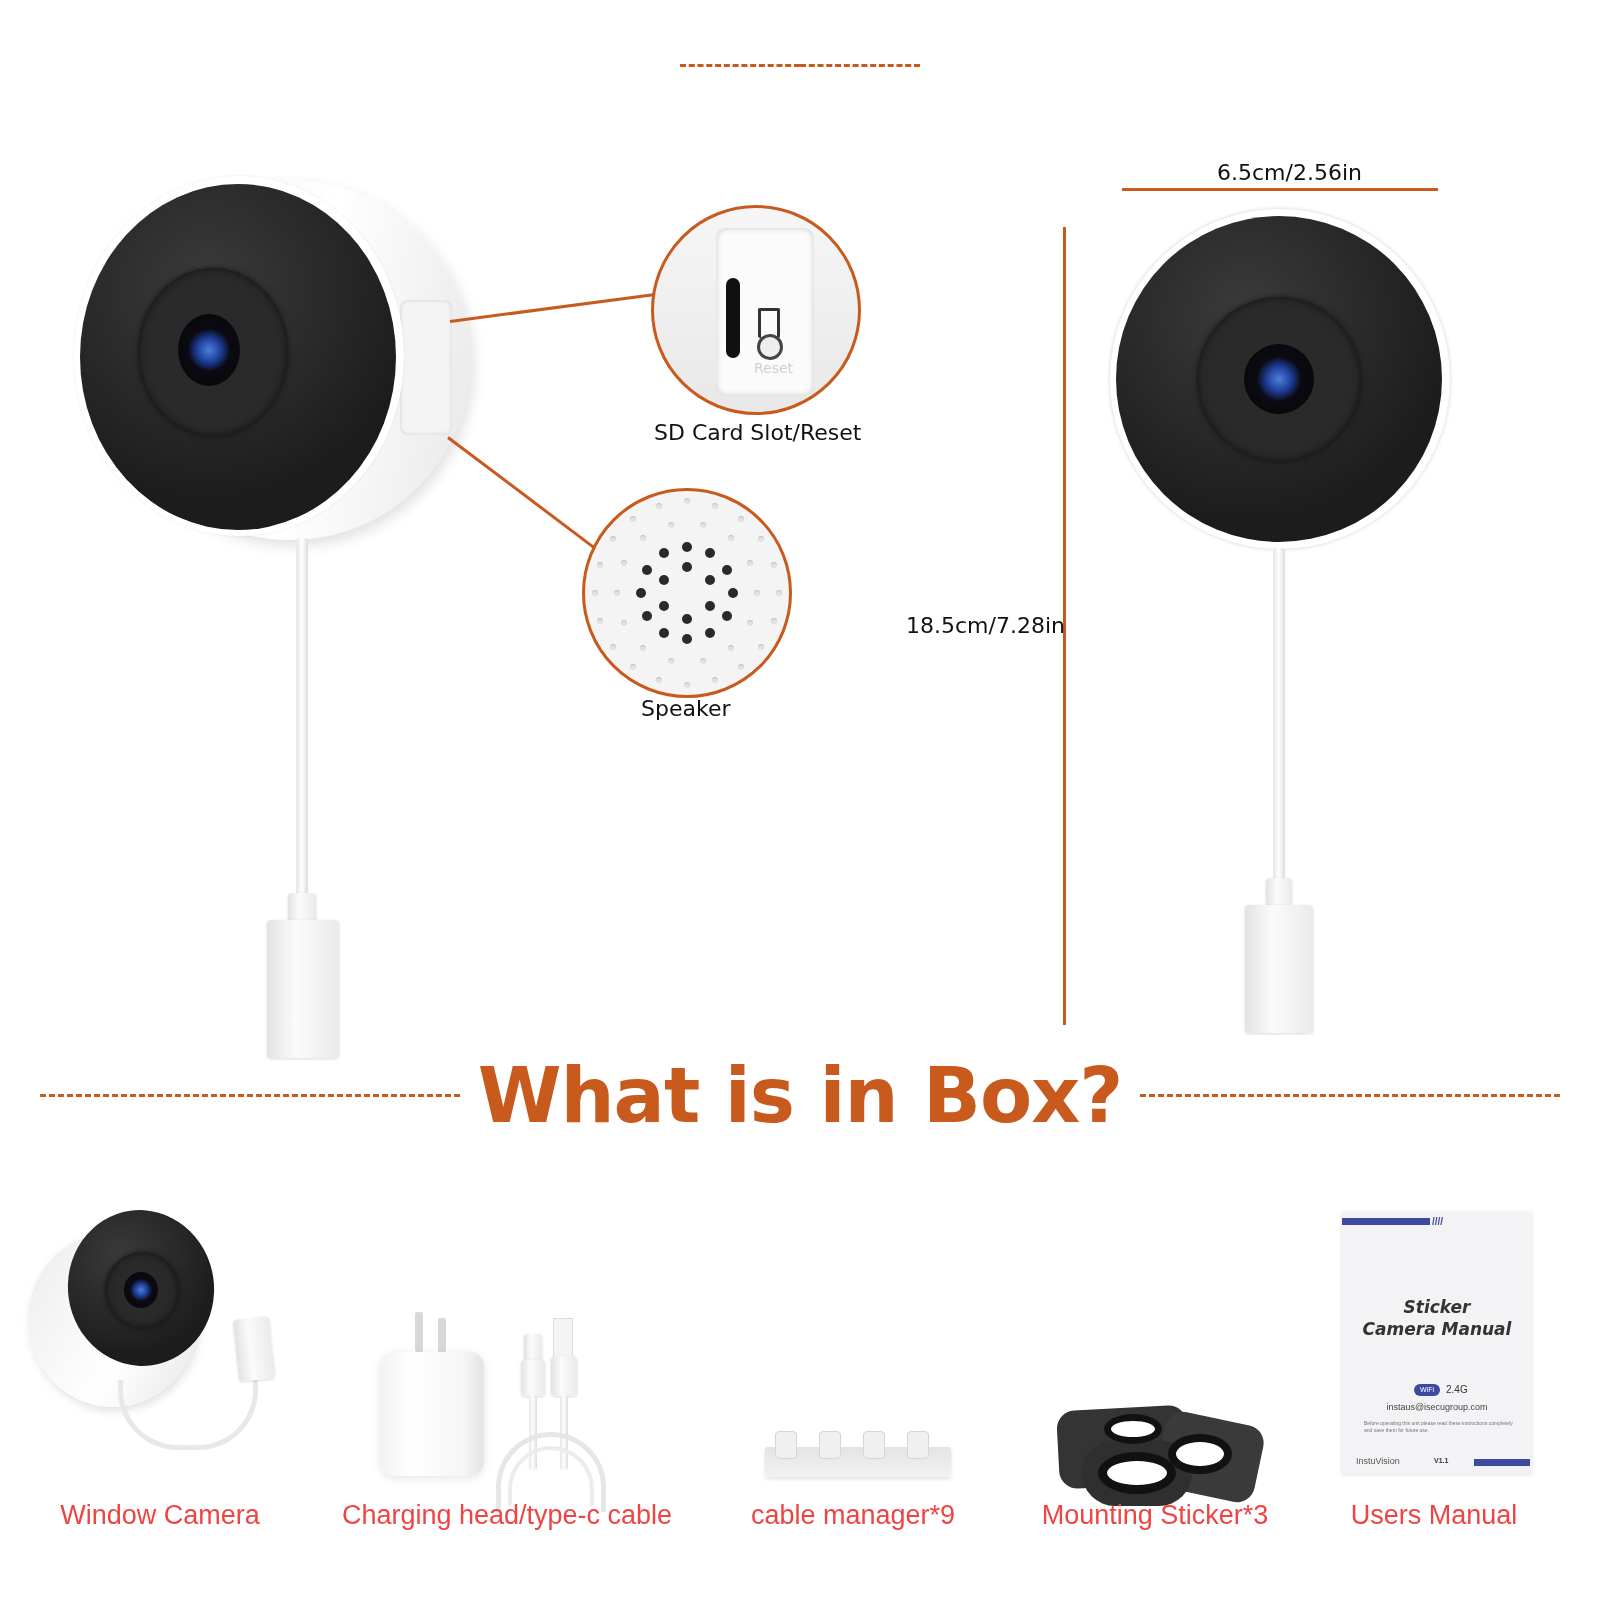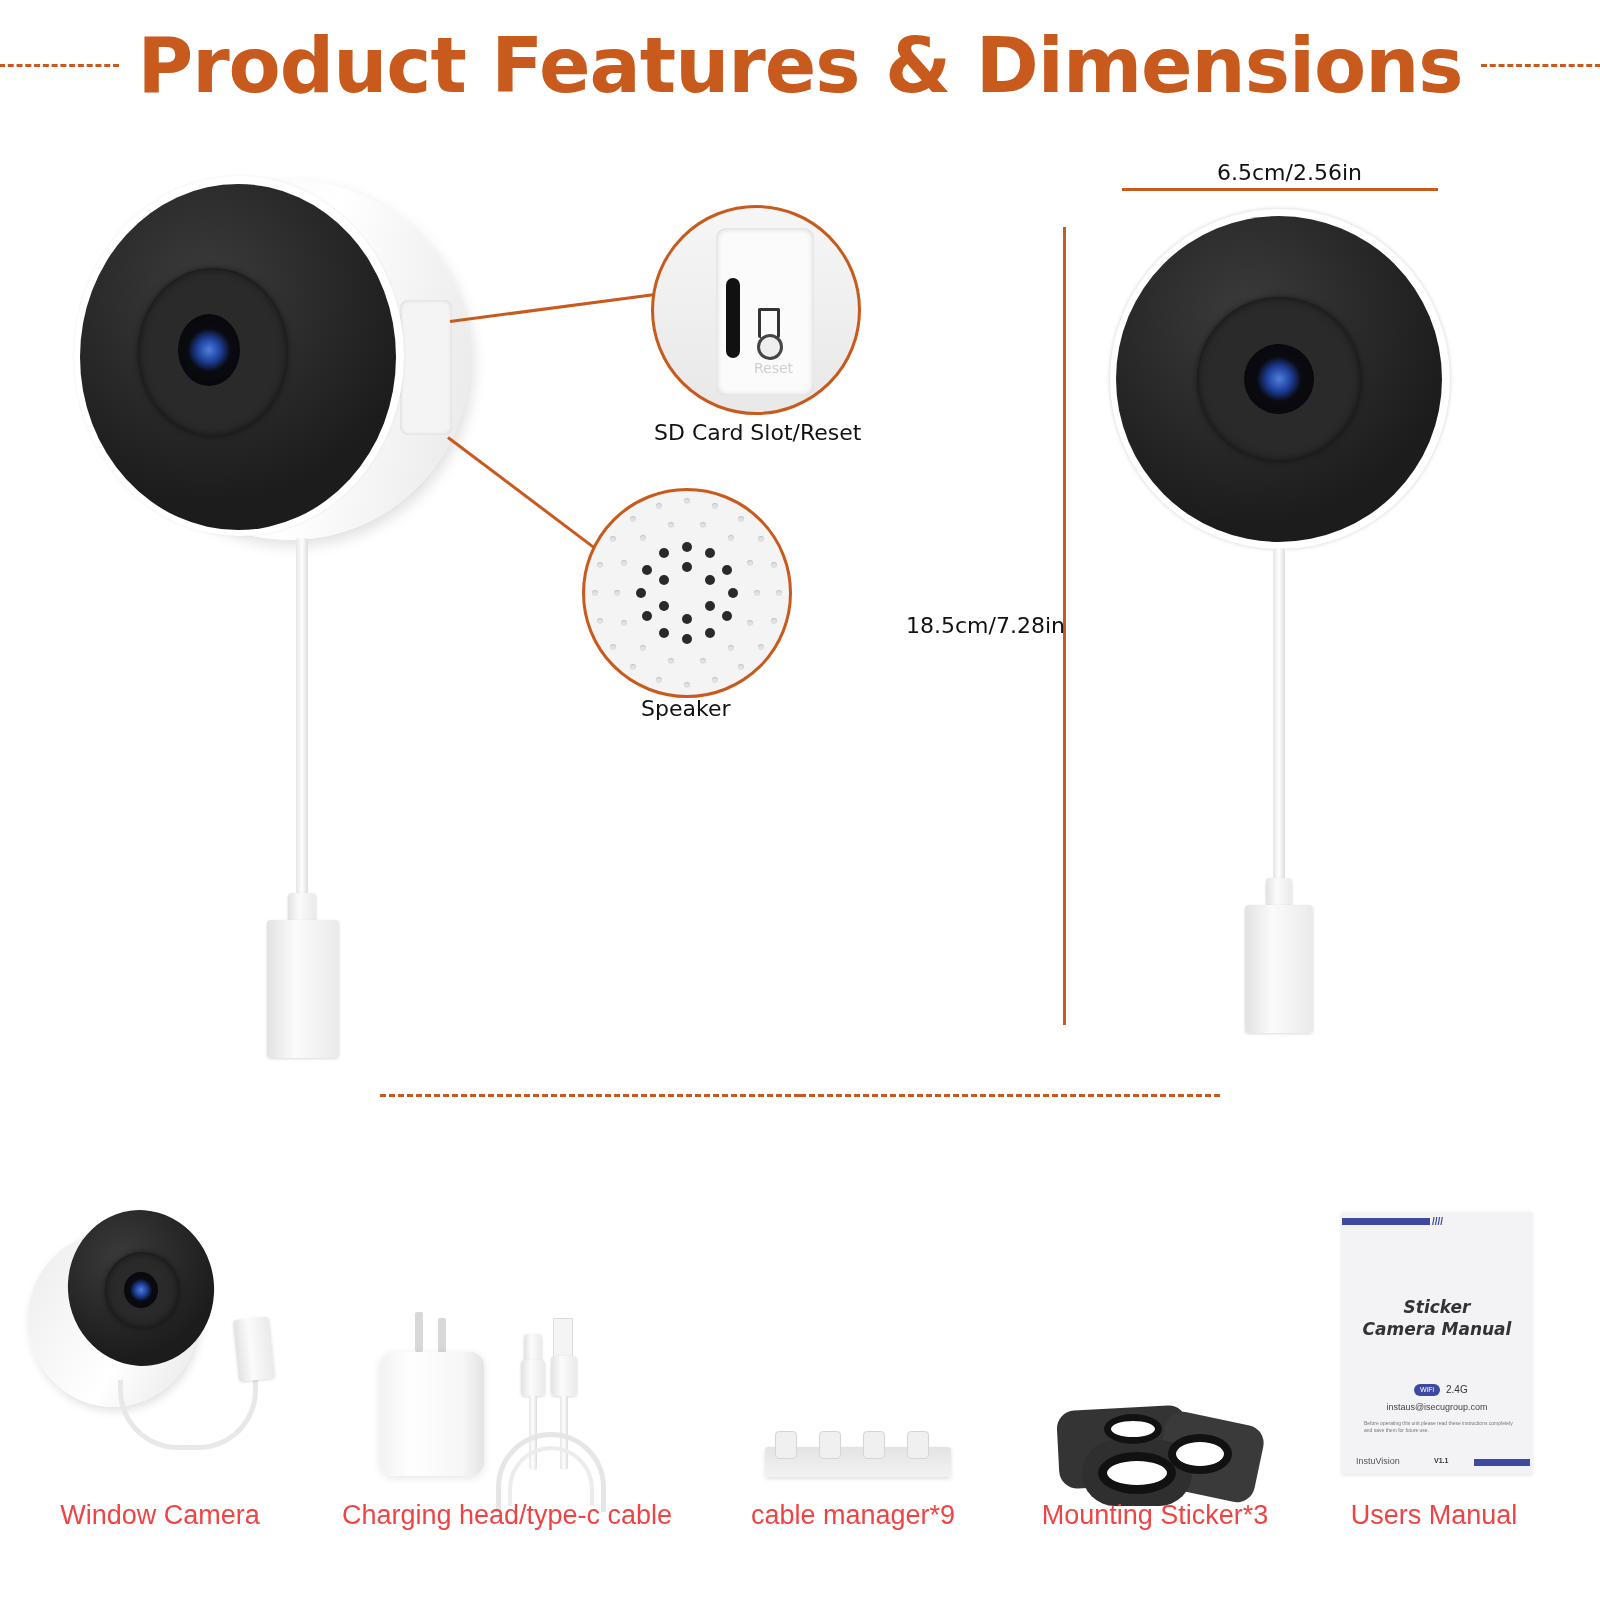--- a/index.html
+++ b/index.html
@@ -41,21 +41,20 @@
   .box-label { position: absolute; top: 1500px; font-family: Liberation Sans, sans-serif; font-size: 27px; color: #ef4444; white-space: nowrap; transform: translateX(-50%); }
 
   .speaker-dot { position: absolute; width: 10px; height: 10px; border-radius: 50%; background: #2a2a2a; }
   .speaker-pin { position: absolute; width: 6px; height: 6px; border-radius: 50%; background: #e1e1e1; box-shadow: inset 0 1px 1px rgba(0,0,0,.15); }
 </style>
 </head>
 <body>
 
 <div id="h1" class="heading">
   <div class="dash l"></div>
-  <div class="title">Product Features &amp; Dimensions</div>
   <div class="dash r"></div>
 </div>
 
 <div>
   <div class="cam-body" style="left:110px; top:180px; width:360px; height:360px; background: linear-gradient(100deg,#f0f0f0,#ffffff 55%,#e8e8e8); box-shadow: 4px 6px 14px rgba(0,0,0,.12);"></div>
   <div class="abs" style="left:400px; top:300px; width:52px; height:135px; border-radius:8px; background:#f4f4f4; box-shadow: inset 0 0 4px rgba(0,0,0,.15);"></div>
   <div class="cam-body" style="left:74px; top:176px; width:330px; height:360px; background:#ffffff; box-shadow: 0 0 3px rgba(0,0,0,.08);"></div>
   <div class="cam-face" style="left:80px; top:184px; width:316px; height:346px;"></div>
   <div class="cam-ring" style="left:138px; top:268px; width:150px; height:168px;"></div>
   <div class="cam-lens" style="left:178px; top:314px; width:62px; height:72px;"></div>
@@ -144,20 +143,21 @@
   <div class="cam-face" style="left:1116px; top:216px; width:326px; height:326px;"></div>
   <div class="cam-ring" style="left:1197px; top:297px; width:164px; height:164px;"></div>
   <div class="cam-lens" style="left:1244px; top:344px; width:70px; height:70px;"></div>
   <div class="cable" style="left:1273px; top:548px; width:12px; height:332px;"></div>
   <div class="plug" style="left:1266px; top:878px; width:26px; height:28px;"></div>
   <div class="plug" style="left:1245px; top:905px; width:68px; height:128px;"></div>
 </div>
 
 <div id="h2" class="heading">
   <div class="dash"></div>
+  <div class="title">What is in Box?</div>
   <div class="dash"></div>
 </div>
 
 <div>
   <div class="cam-body" style="left:28px; top:1232px; width:170px; height:175px; background: linear-gradient(120deg,#ececec,#ffffff 60%,#e6e6e6); box-shadow: 2px 4px 10px rgba(0,0,0,.12);"></div>
   <div class="cam-face" style="left:68px; top:1210px; width:146px; height:156px; transform: rotate(-8deg);"></div>
   <div class="cam-ring" style="left:105px; top:1252px; width:74px; height:76px;"></div>
   <div class="cam-lens" style="left:124px; top:1272px; width:34px; height:36px;"></div>
   <div class="abs" style="left:118px; top:1380px; width:140px; height:70px; border:5px solid #e8e8e8; border-top:none; border-radius:0 0 60px 60px;"></div>
   <div class="plug" style="left:236px; top:1318px; width:36px; height:62px; transform: rotate(-6deg);"></div>

